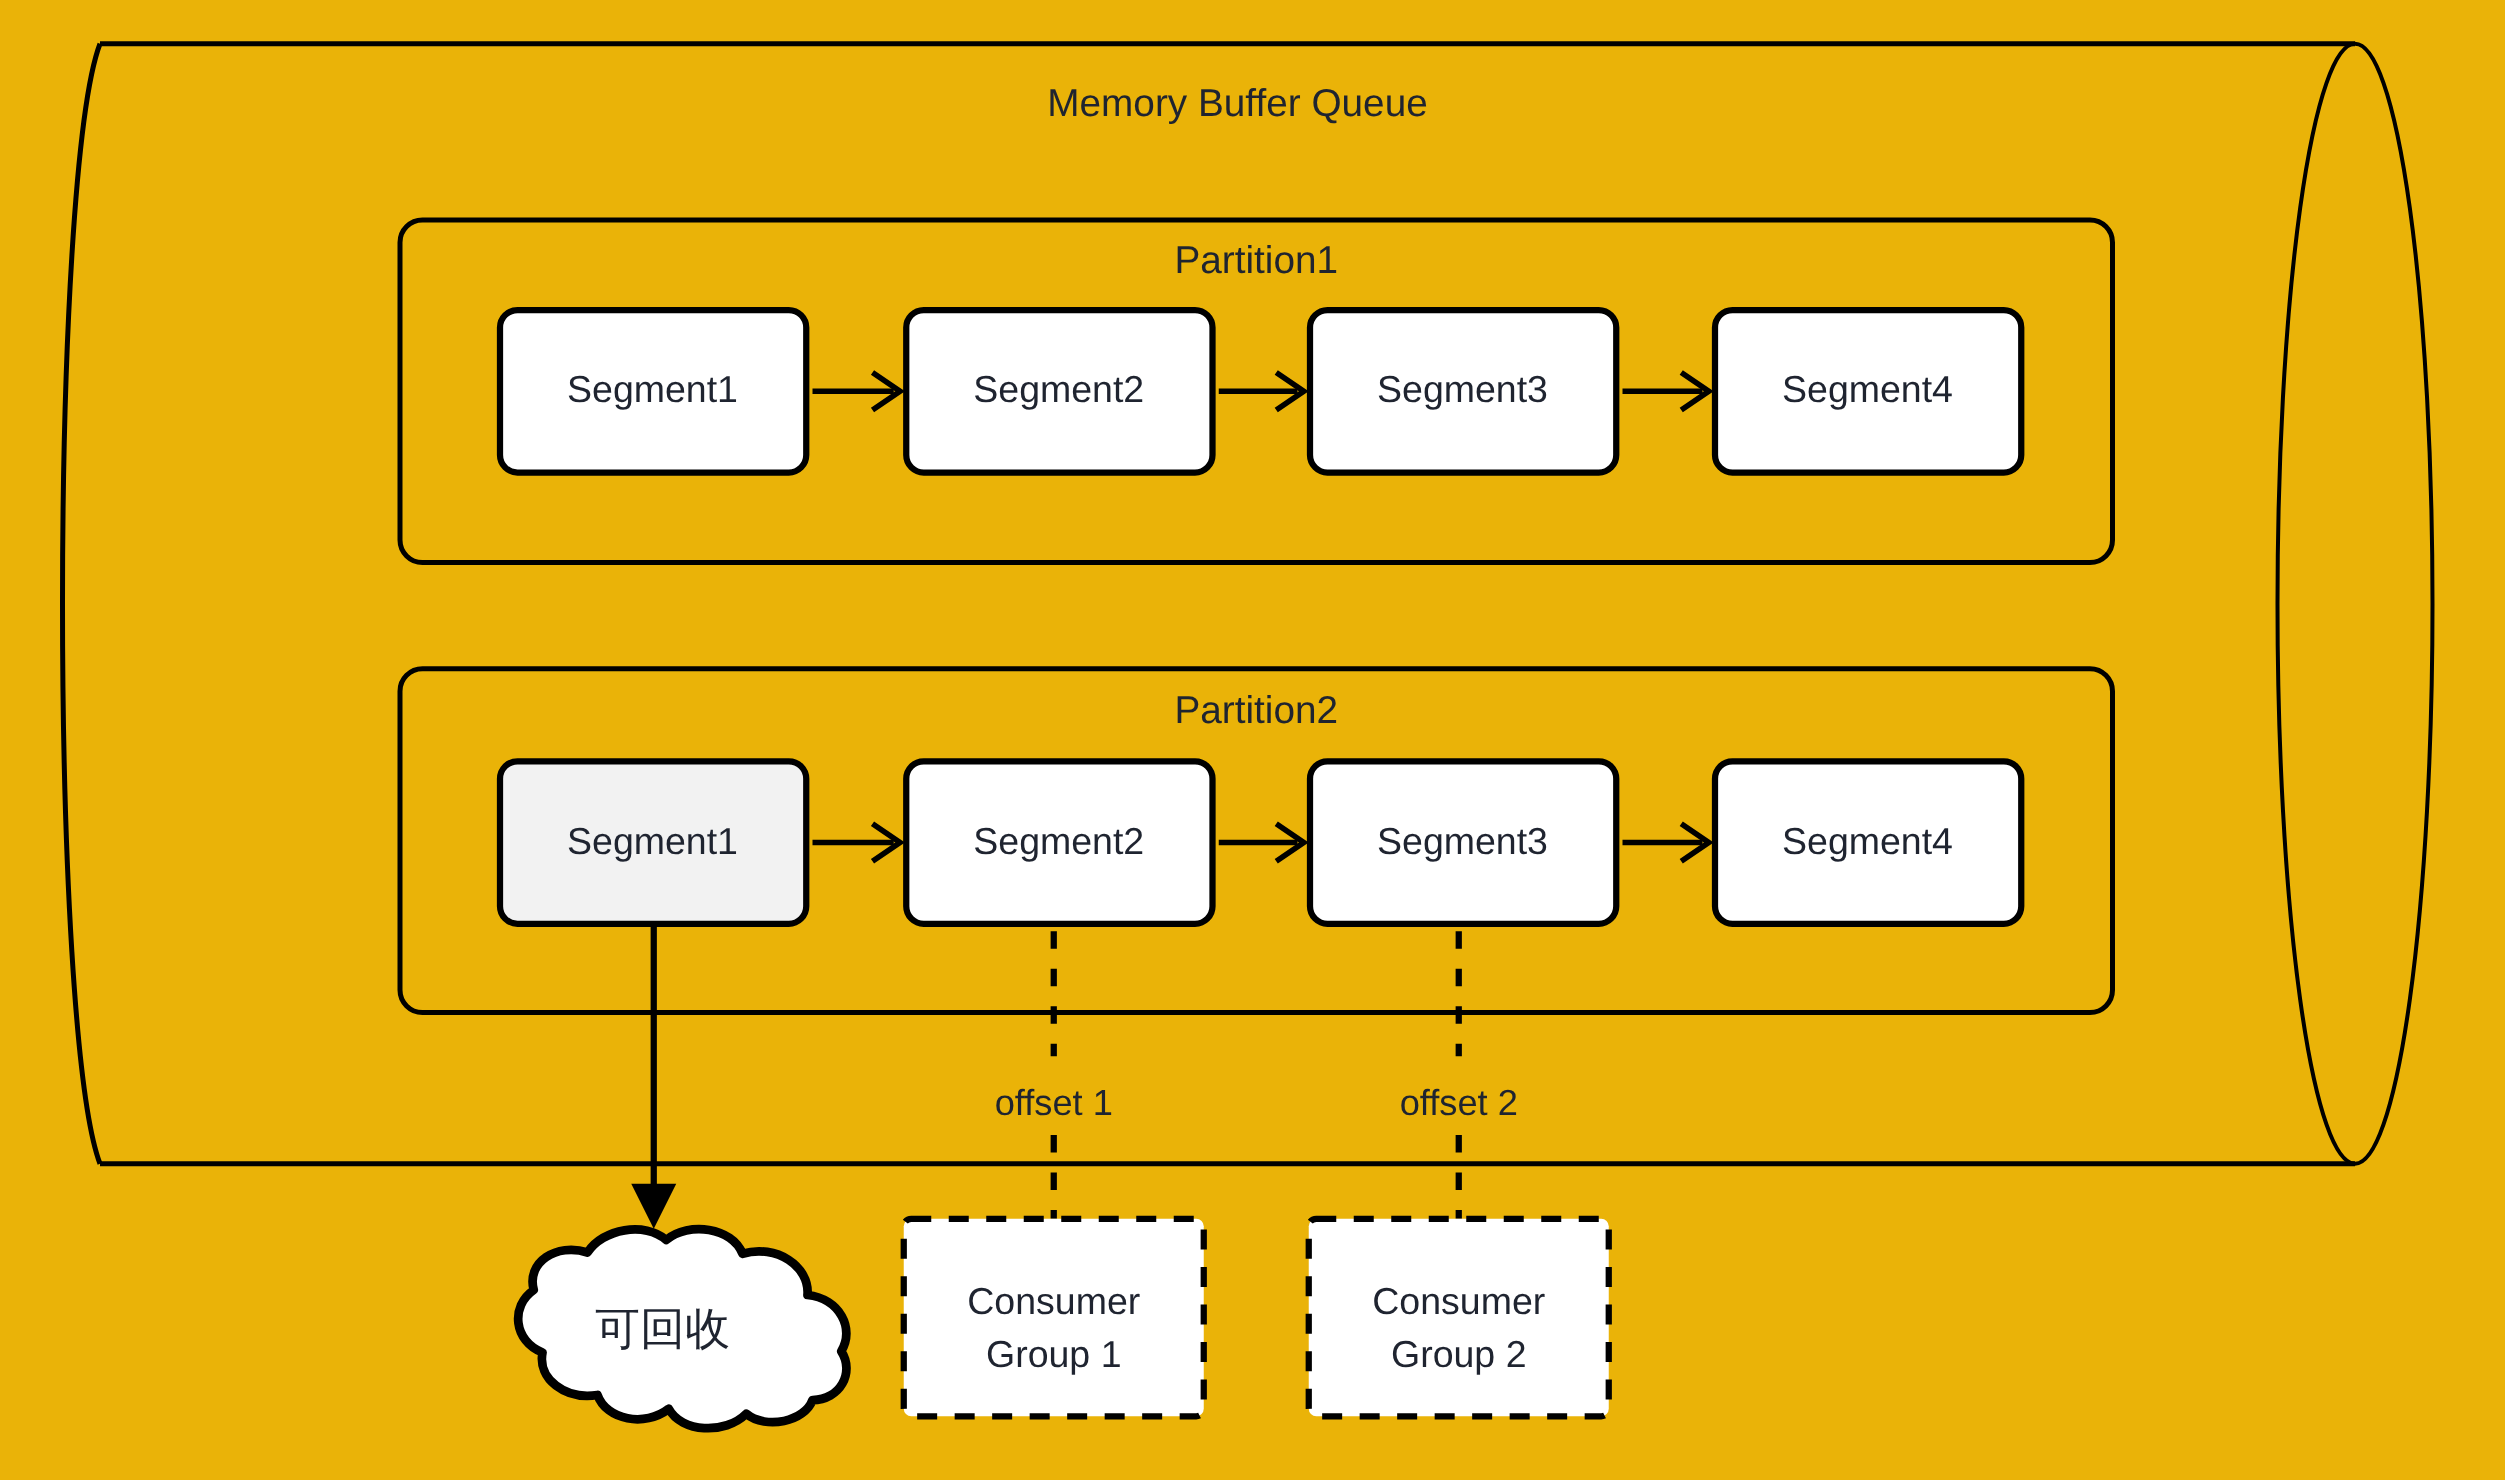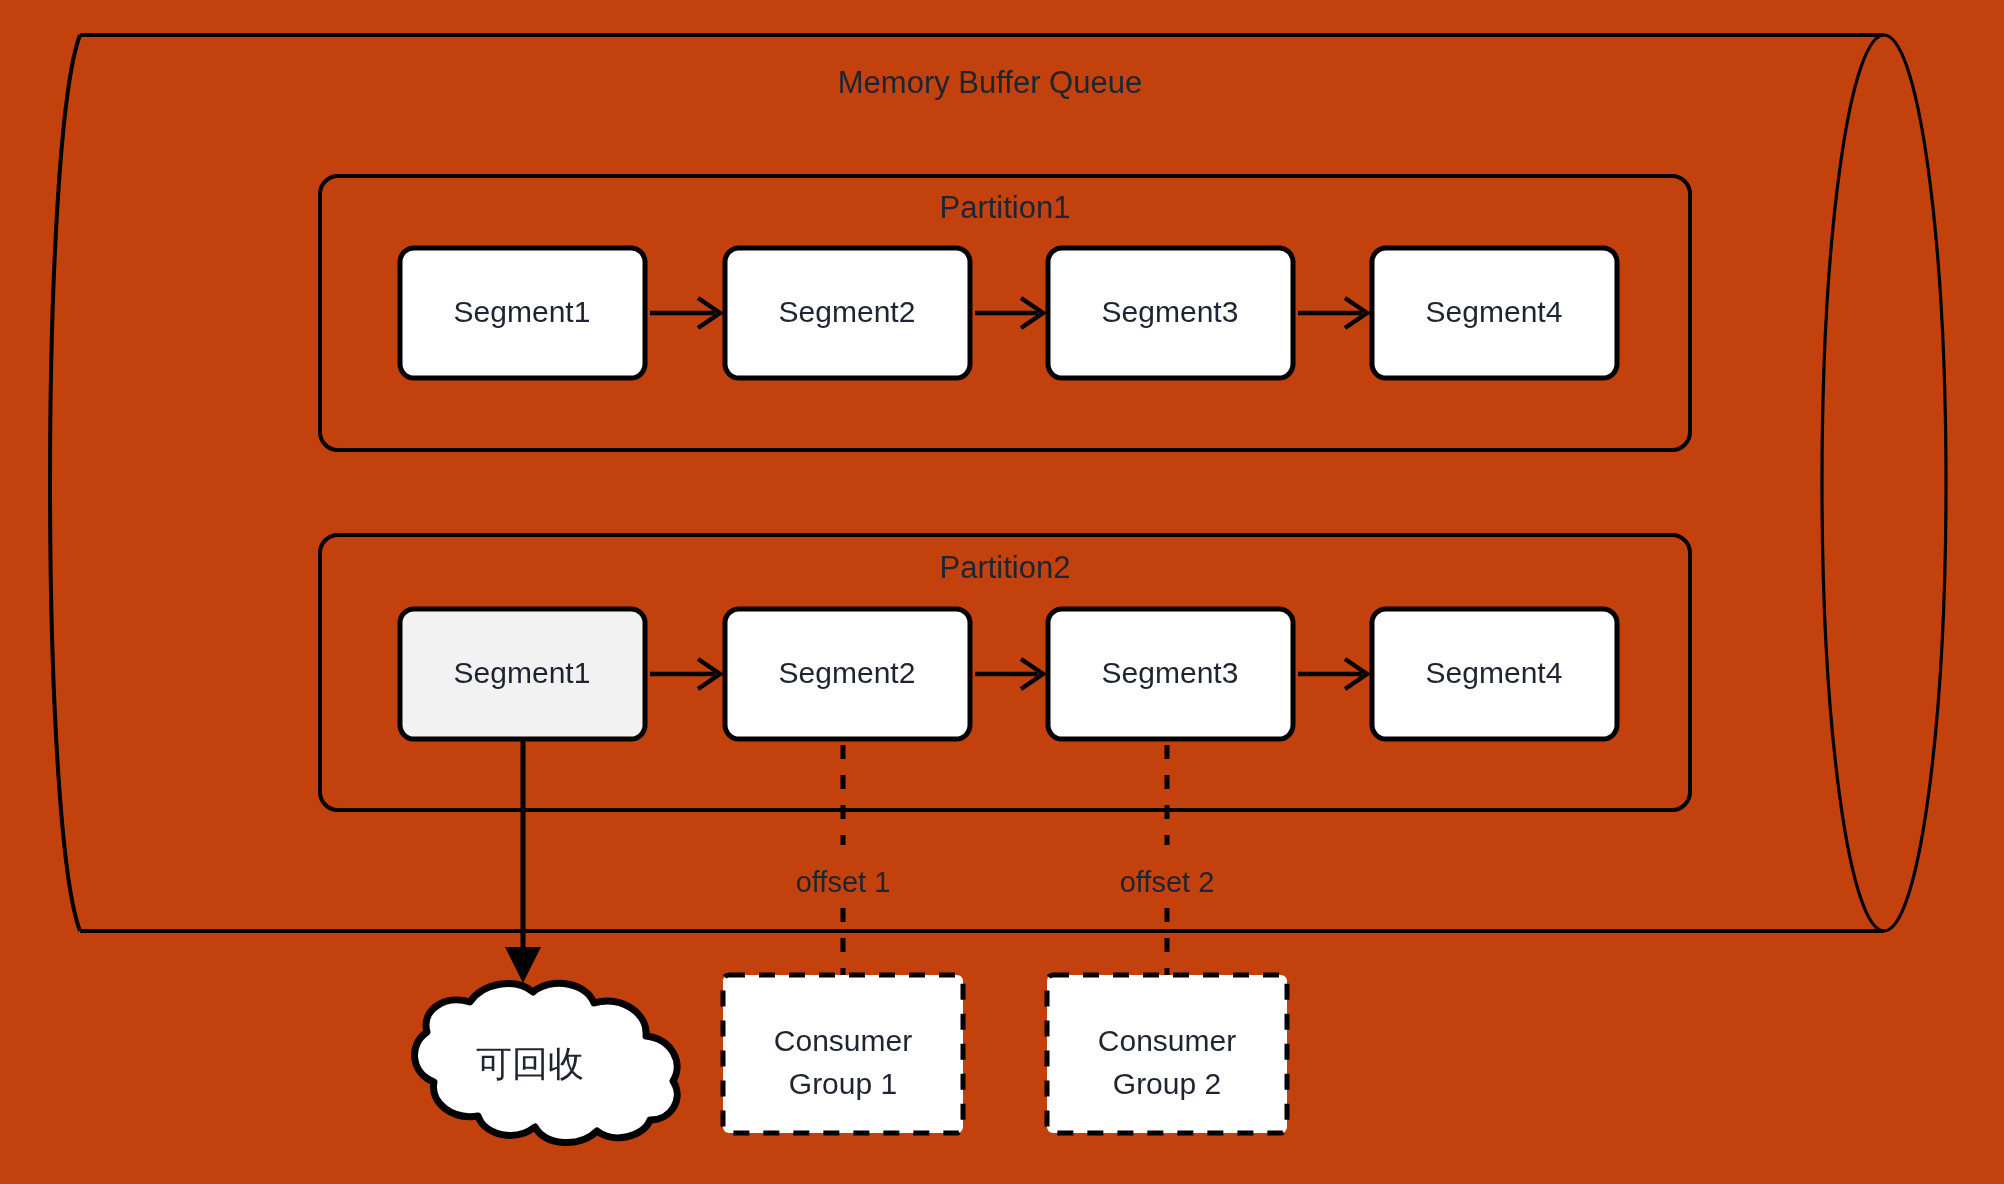--- a/index.html
+++ b/index.html
@@ -7,21 +7,21 @@
     padding: 0;
     background: #ffffff;
   }
   body {
     font-family: "Liberation Sans", "DejaVu Sans", sans-serif;
   }
   #stage {
     position: relative;
     width: 2004px;
     height: 1184px;
-    background: #c2410c;
+    background: #eab308;
     overflow: hidden;
   }
   svg#diagram {
     position: absolute;
     left: 0;
     top: 0;
     width: 2004px;
     height: 1184px;
   }
   .lbl {

